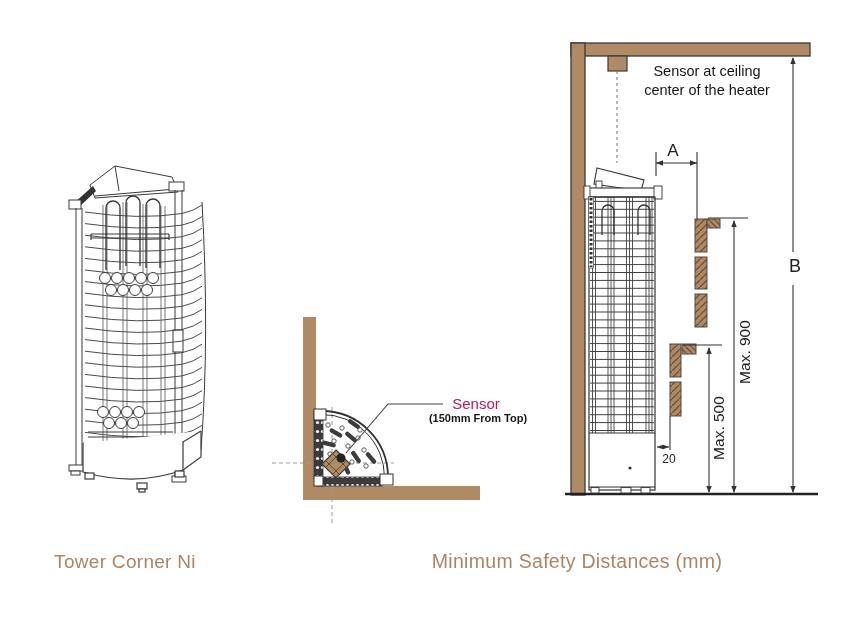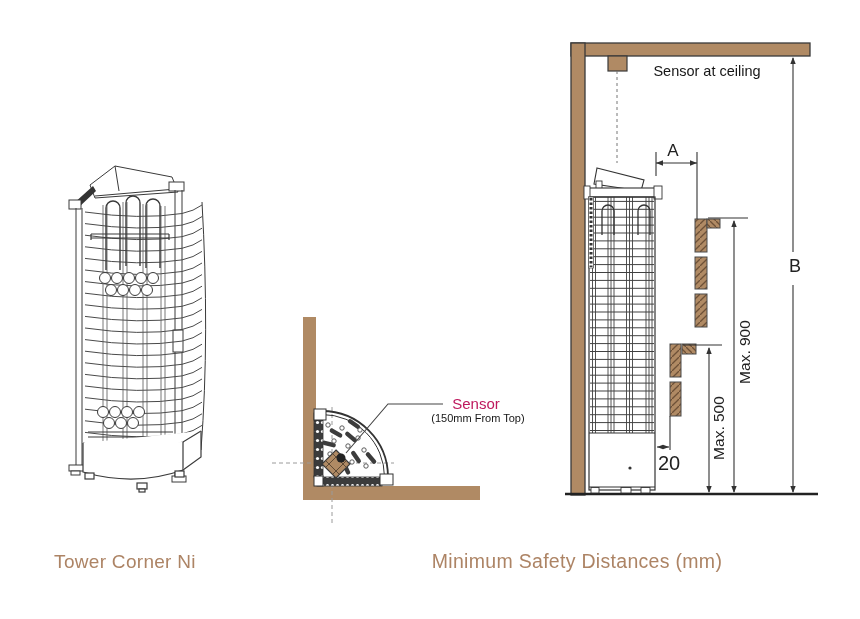--- a/index.html
+++ b/index.html
@@ -5,21 +5,21 @@
   html,body{margin:0;padding:0;background:#fff;}
   body{width:860px;height:619px;overflow:hidden;
        font-family:"Liberation Sans","DejaVu Sans",sans-serif;color:#1c1c1c;}
   .canvas{position:relative;width:860px;height:619px;background:#ffffff;}
   .abs{position:absolute;}
   .note{width:172px;text-align:center;font-size:14.5px;line-height:19px;color:#161616;}
   .dim-label{font-size:17px;color:#222;text-align:center;}
   .rot{transform:rotate(-90deg);transform-origin:center center;
        font-size:15.5px;color:#222;text-align:center;white-space:nowrap;}
   .sensor-lbl{font-size:15px;color:#be185d;text-align:center;}
-  .sensor-sub{font-size:11px;font-weight:400;color:#161616;text-align:center;white-space:nowrap;}
+  .sensor-sub{font-size:11px;font-weight:700;color:#161616;text-align:center;white-space:nowrap;}
   .caption{font-weight:normal;color:#ad8465;text-align:center;letter-spacing:.3px;}
   .cap-left{font-size:19px;width:170px;}
   .cap-right{font-size:19.5px;width:390px;}
   svg{display:block;}
 </style>
 </head>
 <body>
 
 <div class="canvas">
 
@@ -260,31 +260,32 @@
       <polygon points="149,458 146.3,451 151.7,451"></polygon>
       <polygon points="97,412 103,409.7 103,414.3"></polygon>
       <polygon points="109,412 103,409.7 103,414.3"></polygon>
       <polygon points="233,22 230.3,29 235.7,29"></polygon>
       <polygon points="233,458 230.3,451 235.7,451"></polygon>
     </g>
   </svg>
 
   <div class="abs note" style="left:621px;top:62px">
     <div>Sensor at ceiling</div>
+    <div>center of the heater</div>
   </div>
 
   <div class="abs dim-label" style="left:655px;top:141px;width:36px">A</div>
 
   <div class="abs dim-label" style="left:777px;top:256px;width:36px;font-size:18px">B</div>
 
   <div class="abs rot" style="left:705px;top:343px;width:80px;height:18px">Max. 900</div>
 
   <div class="abs rot" style="left:679px;top:419px;width:80px;height:18px">Max. 500</div>
 
-  <div class="abs dim-label" style="left:653px;top:452px;width:32px;font-size:20px">20</div>
+  <div class="abs dim-label" style="left:653px;top:452px;width:32px;font-size:12px">20</div>
 
   <div class="abs sensor-lbl" style="left:443px;top:395px;width:66px">Sensor</div>
 
   <div class="abs sensor-sub" style="left:420px;top:412px;width:116px">(150mm From Top)</div>
 
   <div class="abs caption cap-left" style="left:40px;top:551px">Tower Corner Ni</div>
 
   <div class="abs caption cap-right" style="left:382px;top:550px">Minimum Safety Distances (mm)</div>
 </div>
 

